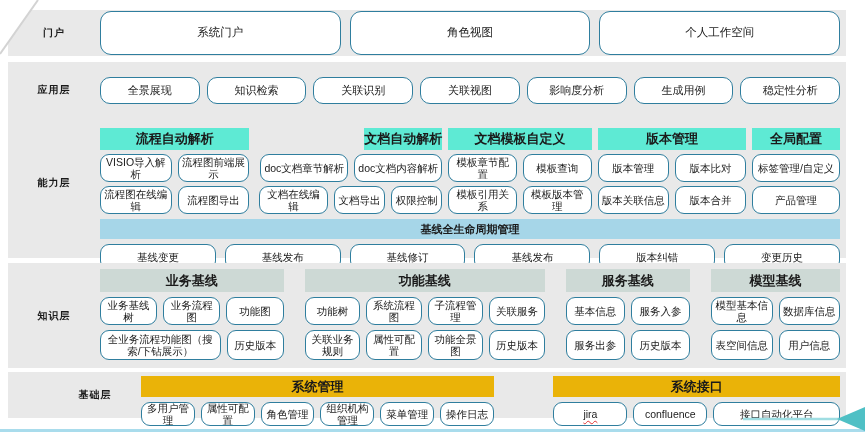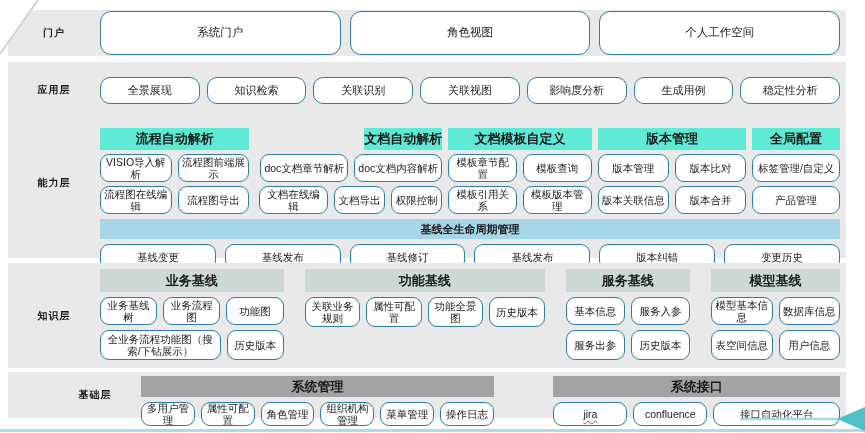--- a/index.html
+++ b/index.html
@@ -48,21 +48,21 @@
   #band-cap .band-content{display:flex;flex-direction:column;gap:5px;padding:5px 6px 5px 0;}
   .cap-groups{display:flex;gap:6px;}
   .group{display:flex;flex-direction:column;gap:4px;min-width:0;}
   .group-header{
     height:22px;flex:0 0 22px;
     display:flex;align-items:center;justify-content:center;
     font-weight:bold;font-size:13px;
   }
   .hdr-blue{background:#5eead4;margin-top:16px;}
   .hdr-sage{background:#cdd9d5;}
-  .hdr-teal{background:#a3a3a3;}
+  .hdr-teal{background:#eab308;}
   .cap-row{height:28px;flex:0 0 28px;}
   .cap-g1{flex:148 1 0;}
   .cap-g2{flex:185 1 0;align-items:flex-end;}
   .cap-g3{flex:142 1 0;}
   .cap-g4{flex:147 1 0;}
   .cap-g5{flex:87 1 0;}
   .baseline-header{height:20px;flex:0 0 20px;display:flex;align-items:center;justify-content:center;font-weight:bold;font-size:11px;background:#a6d6e8;}
   .baseline-row{height:26px;flex:0 0 26px;gap:9px;}
 
   
@@ -203,20 +203,26 @@
           <div class="btn">业务流程图</div>
           <div class="btn">功能图</div>
         </div>
       <div class="btn-row kn-row2 row-wide-first">
           <div class="btn">全业务流程功能图（搜索/下钻展示）</div>
           <div class="btn">历史版本</div>
         </div>
     </div>
     <div class="group kn-g2">
       <div class="group-header hdr-sage">功能基线</div>
+      <div class="btn-row kn-row1">
+          <div class="btn">功能树</div>
+          <div class="btn">系统流程图</div>
+          <div class="btn">子流程管理</div>
+          <div class="btn">关联服务</div>
+        </div>
       <div class="btn-row kn-row2">
           <div class="btn">关联业务规则</div>
           <div class="btn">属性可配置</div>
           <div class="btn">功能全景图</div>
           <div class="btn">历史版本</div>
         </div>
     </div>
     <div class="group kn-g3">
       <div class="group-header hdr-sage">服务基线</div>
       <div class="btn-row kn-row1">

